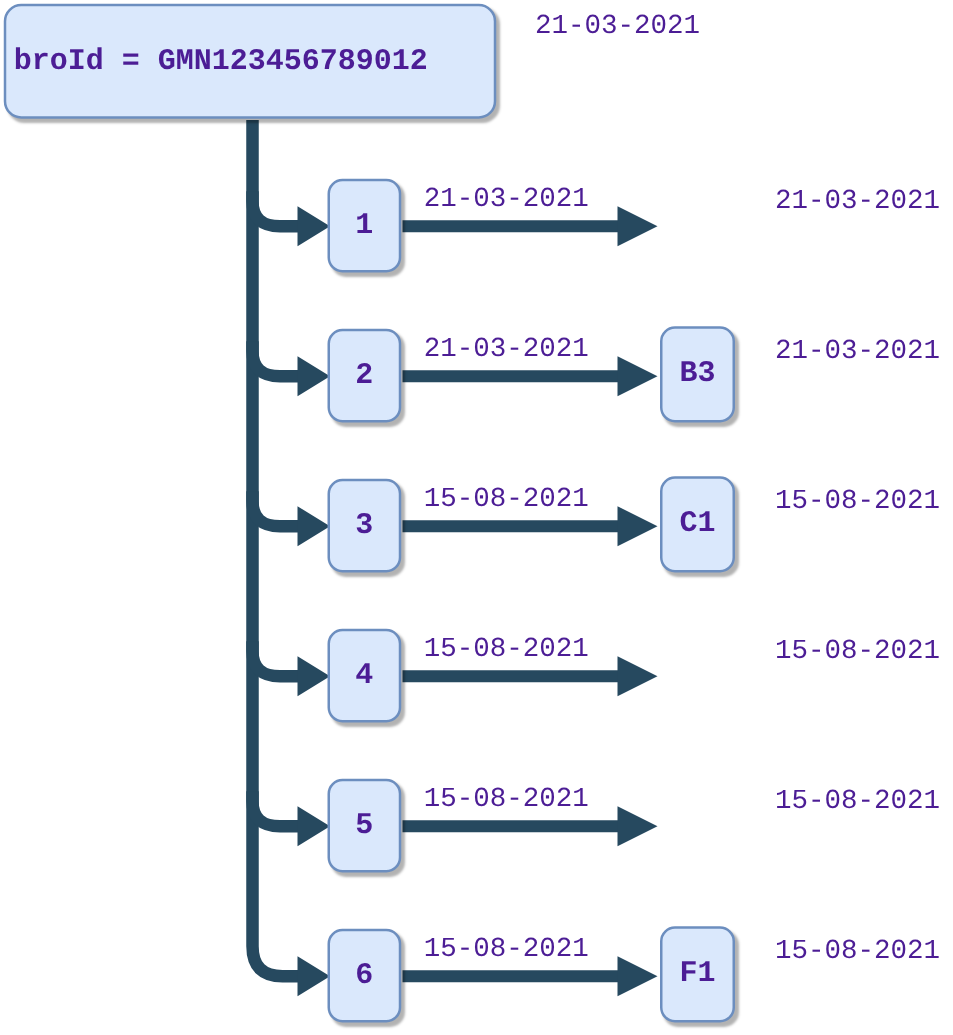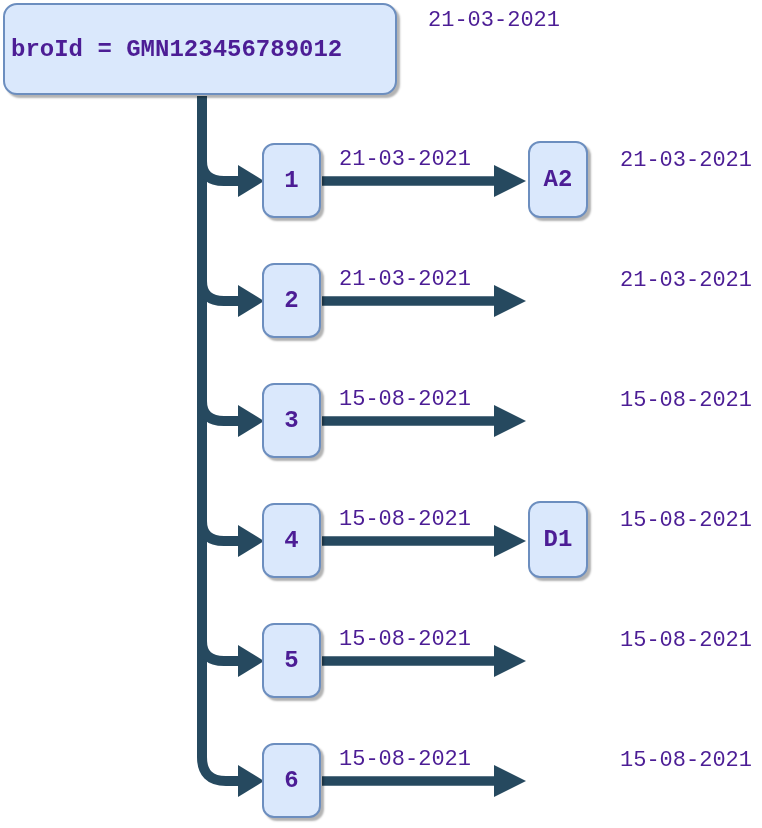--- a/index.html
+++ b/index.html
@@ -81,62 +81,65 @@
   <div class="root-box">
     <div>broId = GMN123456789012</div>
   </div>
   <div class="top-date">21-03-2021</div>
 
   <div class="row" style="top:140px">
     <div class="nbox src">
         <span>1</span>
       </div>
     <div class="edge-date">21-03-2021</div>
-    <div class="nbox tgt">
-        <span>A2</span>
-      </div>
     <div class="row-date">21-03-2021</div>
   </div>
 
   <div class="row" style="top:260px">
     <div class="nbox src">
         <span>2</span>
       </div>
     <div class="edge-date">21-03-2021</div>
+    <div class="nbox tgt">
+        <span>B3</span>
+      </div>
     <div class="row-date">21-03-2021</div>
   </div>
 
   <div class="row" style="top:380px">
     <div class="nbox src">
         <span>3</span>
       </div>
     <div class="edge-date">15-08-2021</div>
+    <div class="nbox tgt">
+        <span>C1</span>
+      </div>
     <div class="row-date">15-08-2021</div>
   </div>
 
   <div class="row" style="top:500px">
     <div class="nbox src">
         <span>4</span>
       </div>
     <div class="edge-date">15-08-2021</div>
-    <div class="nbox tgt">
-        <span>D1</span>
-      </div>
     <div class="row-date">15-08-2021</div>
   </div>
 
   <div class="row" style="top:620px">
     <div class="nbox src">
         <span>5</span>
       </div>
     <div class="edge-date">15-08-2021</div>
     <div class="row-date">15-08-2021</div>
   </div>
 
   <div class="row" style="top:740px">
     <div class="nbox src">
         <span>6</span>
       </div>
     <div class="edge-date">15-08-2021</div>
+    <div class="nbox tgt">
+        <span>F1</span>
+      </div>
     <div class="row-date">15-08-2021</div>
   </div>
 
 </div>
 
 </body></html>

